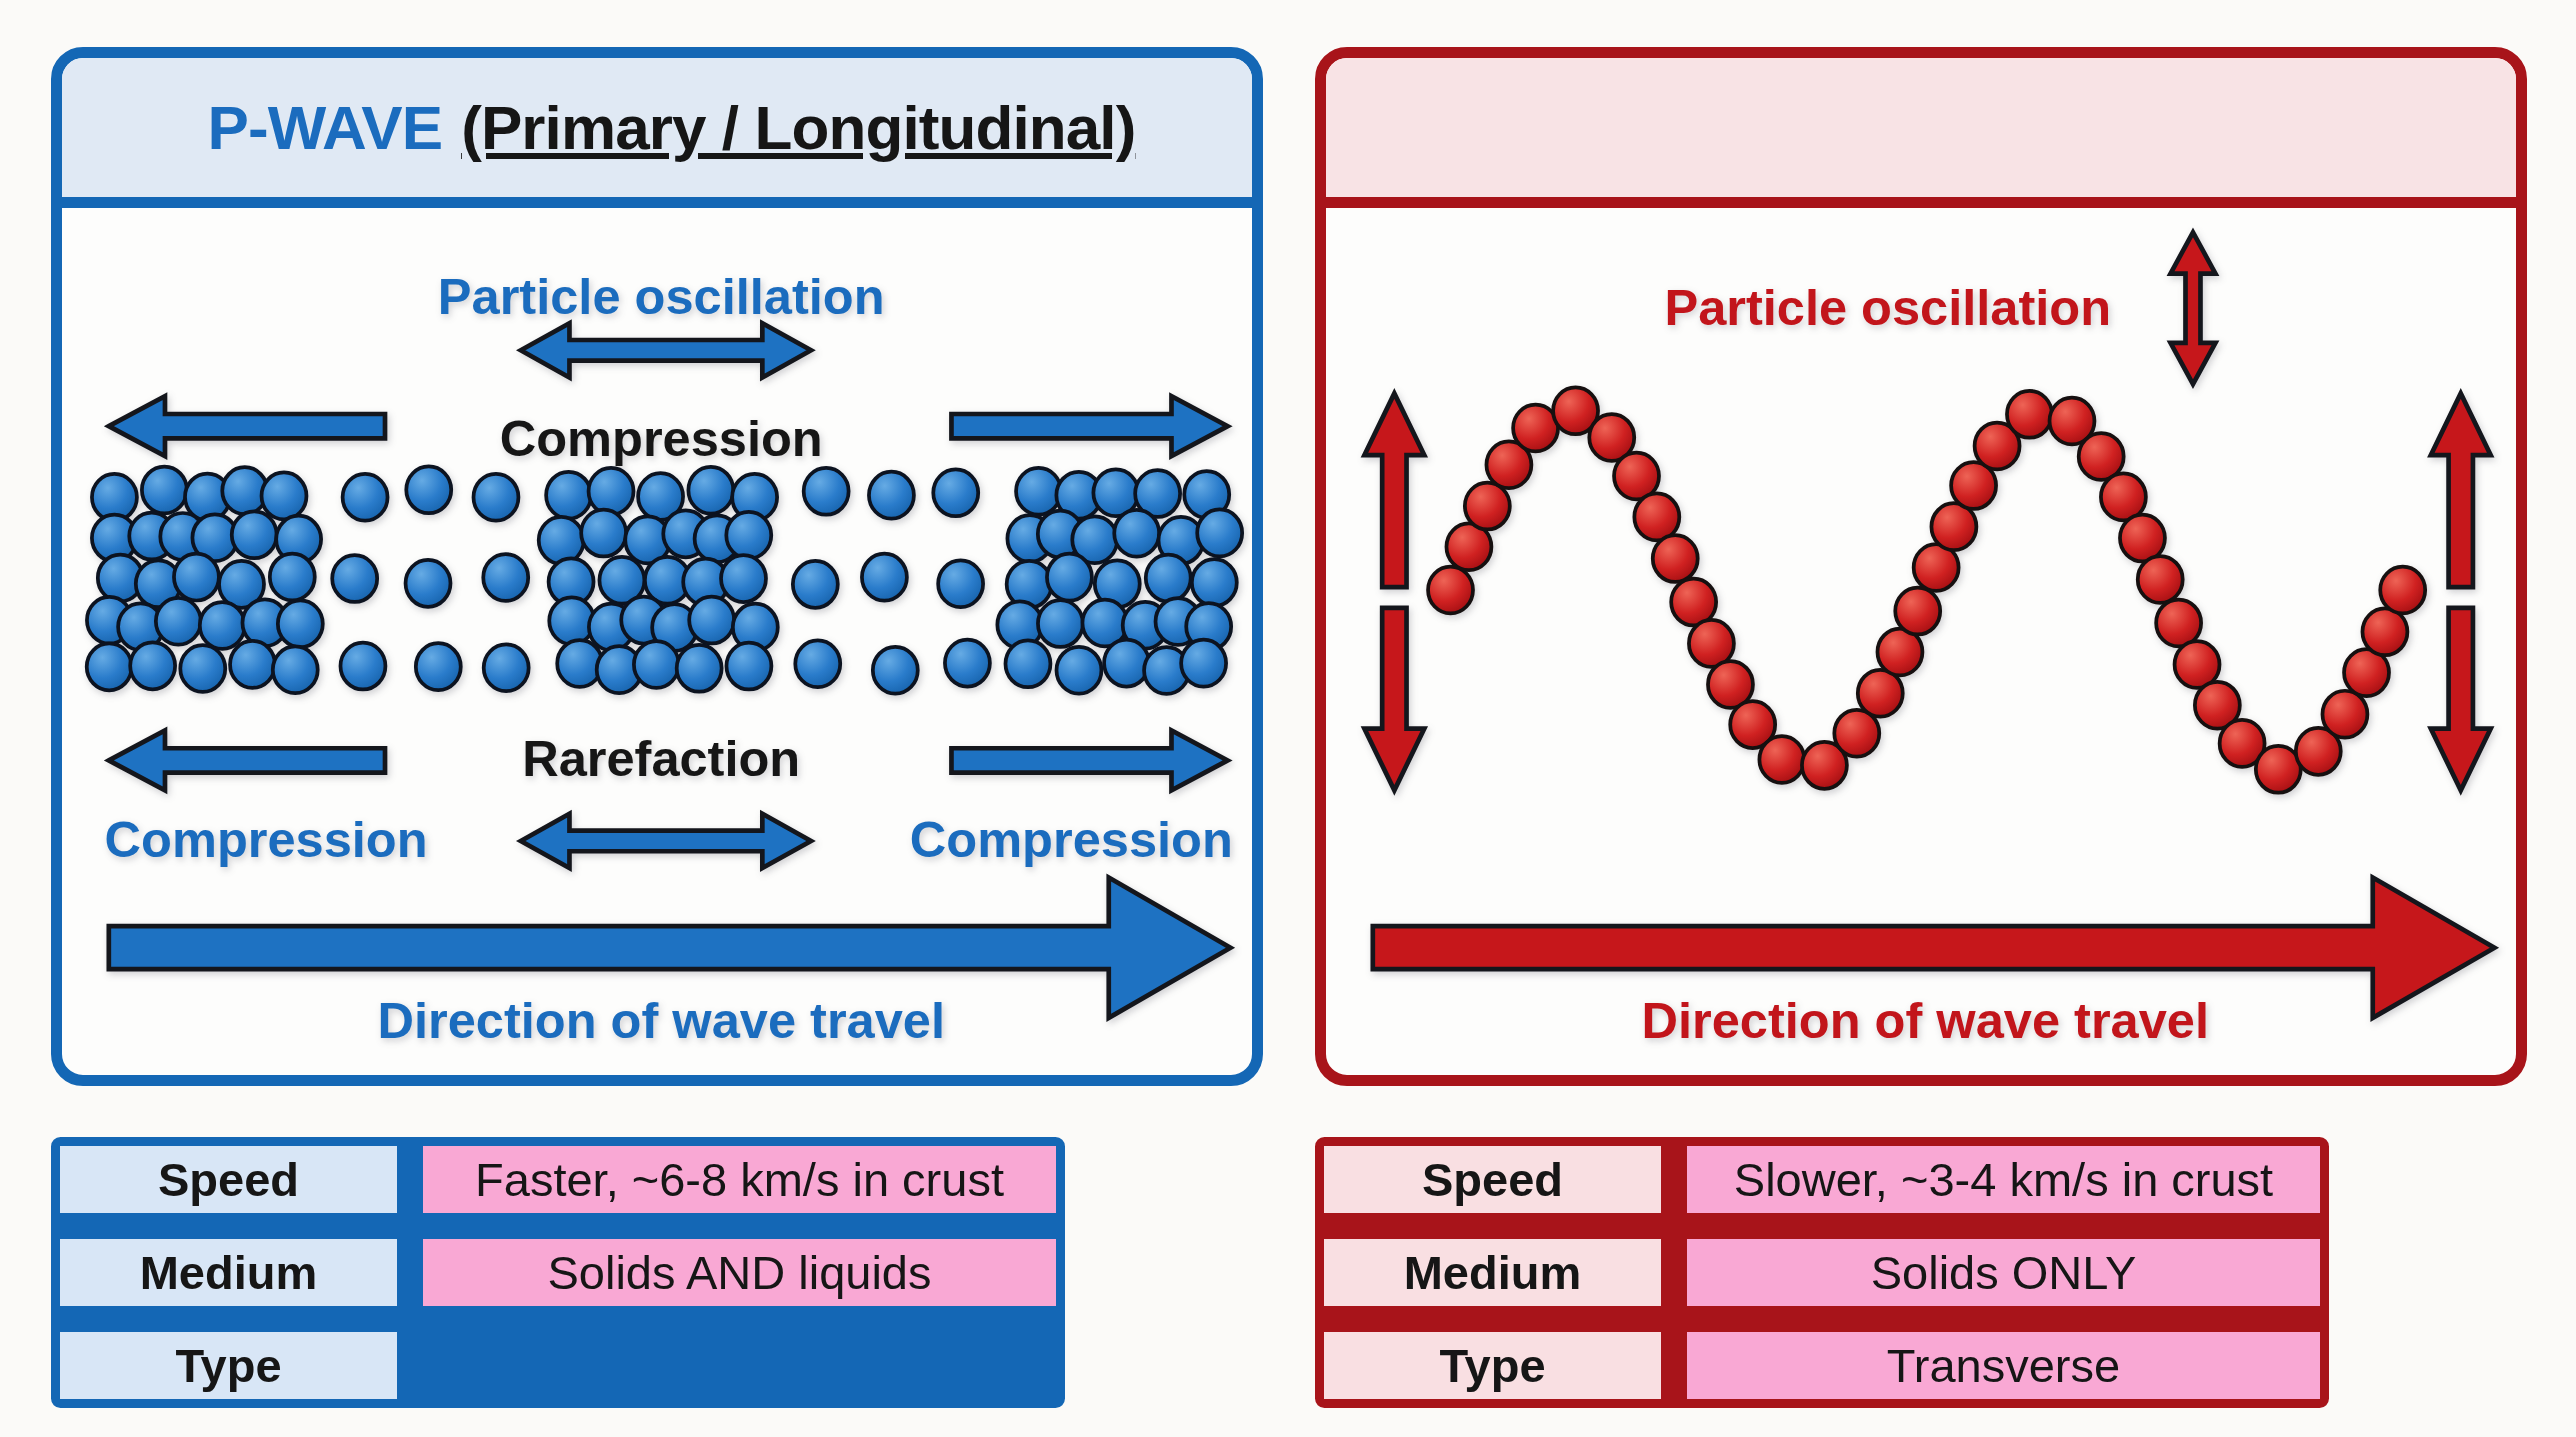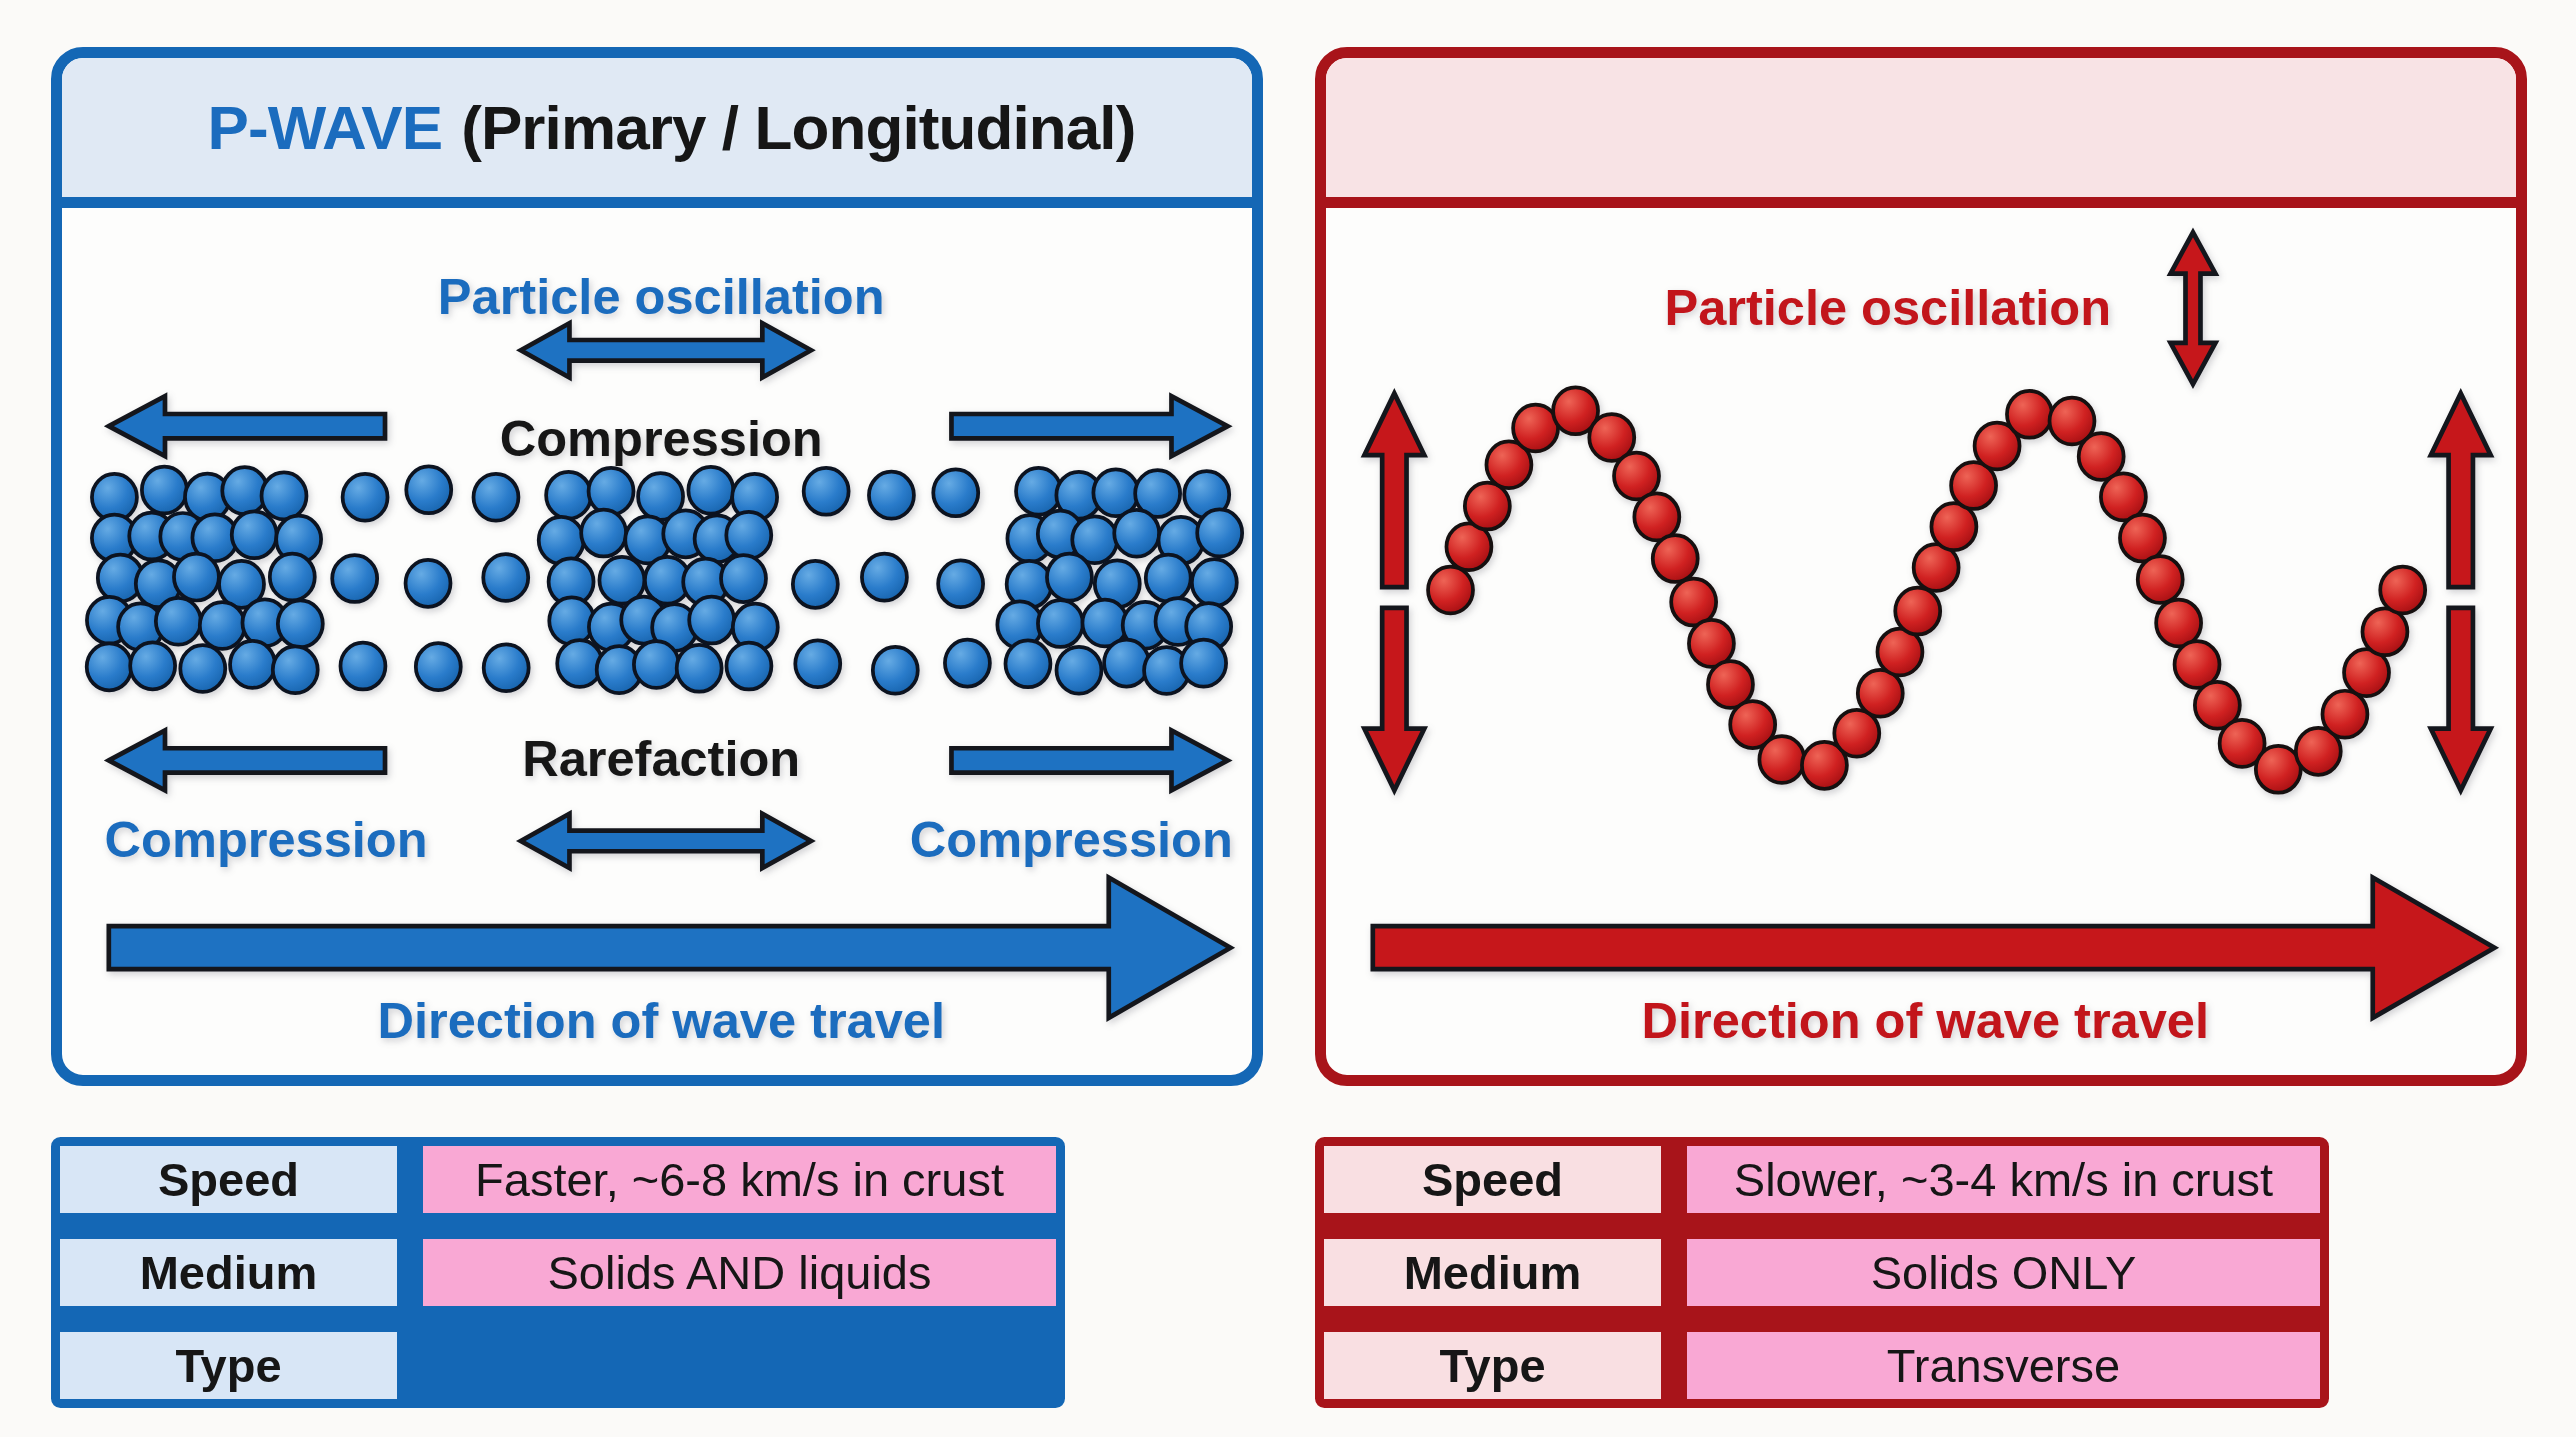--- a/index.html
+++ b/index.html
@@ -15,21 +15,21 @@
          border-radius:32px;overflow:hidden;}
   .panel.p{left:51px;top:47px;border-color:var(--p-accent);}
   .panel.s{left:1315px;top:47px;border-color:var(--s-accent);}
 
   .panel-header{height:150px;display:flex;align-items:center;justify-content:center;
                 font-weight:700;font-size:62px;letter-spacing:-0.9px;white-space:nowrap;padding-left:29px;}
   .panel.p .panel-header{background:var(--p-header-bg);border-bottom:11.2px solid var(--p-accent);}
   .panel.s .panel-header{background:var(--s-header-bg);border-bottom:11.2px solid var(--s-accent);}
   .panel.p .t-main{color:var(--p-label);}
   .panel.s .t-main{color:var(--s-label);}
-  .t-sub{color:var(--ink);margin-left:19px;}
+  .t-sub{color:var(--ink);margin-left:19px;text-decoration:underline;}
 
   .panel-body{position:relative;width:1190px;height:611px;border-radius:17px;}
   svg.diagram{position:absolute;left:0;top:0;width:1190px;height:867px;
               filter:drop-shadow(2.8px 3.7px 3.7px rgba(50,50,70,.22));}
   svg.diagram text{text-anchor:middle;dominant-baseline:central;
                    font-family:"Liberation Sans",sans-serif;font-weight:700;font-size:54px;}
   .lbl-p{fill:var(--p-label);} .lbl-s{fill:var(--s-label);} .lbl-ink{fill:var(--ink);}
   .lbl-big{font-size:56px;}
   .outlined{stroke:#14161c;stroke-width:5;stroke-linejoin:miter;}
 

